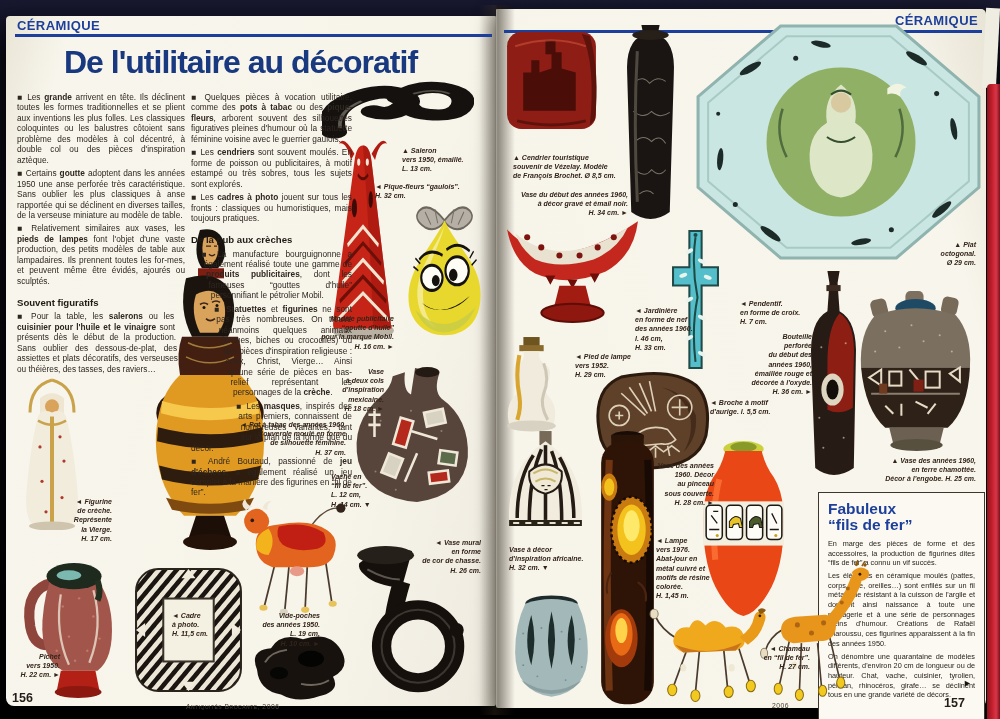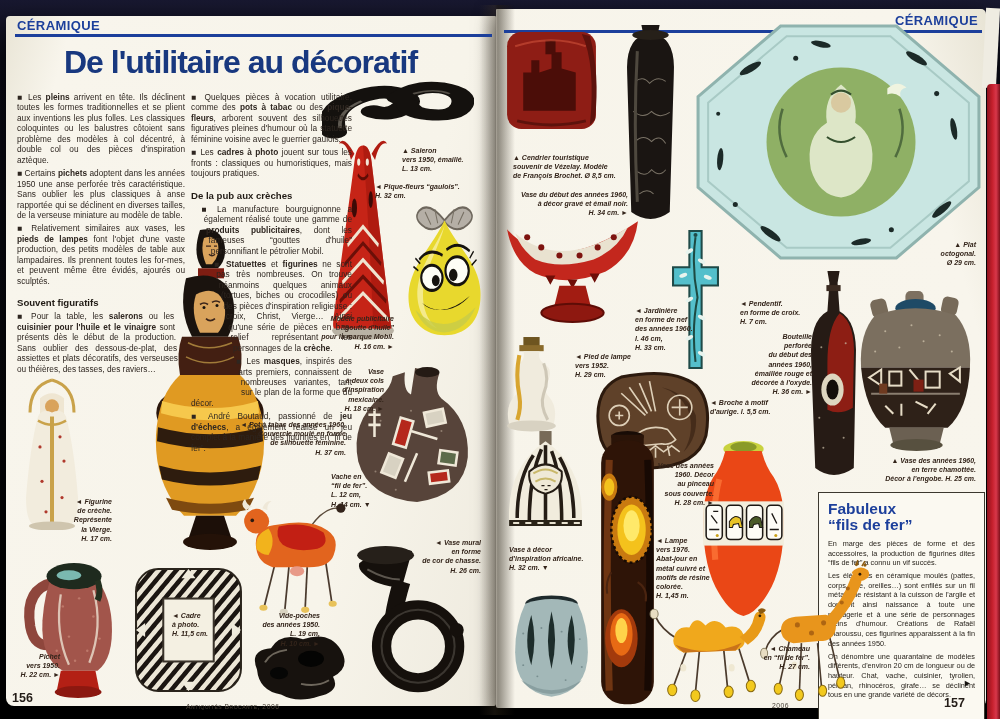--- a/index.html
+++ b/index.html
@@ -570,30 +570,31 @@
         <circle cx="46" cy="66" r="2.5"></circle>
           <circle cx="60" cy="74" r="2.5"></circle>
           <circle cx="72" cy="64" r="2.5"></circle>
         <circle cx="90" cy="44" r="2"></circle>
           <circle cx="96" cy="30" r="2"></circle>
       </g>
     </svg>
   </div>
 
   <div class="bodycol" style="left:17px;top:92px;width:168px;">
-    <p>■ Les <b>pleins</b> arrivent en tête. Ils déclinent toutes les formes traditionnelles et se plient aux inventions les plus folles. Les classiques coloquintes ou les balustres côtoient sans problème des modèles à col décentré, à double col ou des pièces d'inspiration aztèque.</p>
-    <p>■ Certains <b>pichets</b> adoptent dans les années 1950 une anse perforée très caractéristique. Sans oublier les plus classiques à anse rapportée qui se déclinent en diverses tailles, de la verseuse miniature au modèle de table.</p>
+    <p>■ Les <b>grande</b> arrivent en tête. Ils déclinent toutes les formes traditionnelles et se plient aux inventions les plus folles. Les classiques coloquintes ou les balustres côtoient sans problème des modèles à col décentré, à double col ou des pièces d'inspiration aztèque.</p>
+    <p>■ Certains <b>goutte</b> adoptent dans les années 1950 une anse perforée très caractéristique. Sans oublier les plus classiques à anse rapportée qui se déclinent en diverses tailles, de la verseuse miniature au modèle de table.</p>
     <p>■ Relativement similaires aux vases, les <b>pieds de lampes</b> font l'objet d'une vaste production, des petits modèles de table aux lampadaires. Ils prennent toutes les for-mes, et peuvent même être évidés, ajourés ou sculptés.</p>
     <div class="subhead">Souvent figuratifs</div>
     <div class="wrap-r"></div>
     <p>■ Pour la table, les <b>salerons</b> ou les <b>cuisinier pour l'huile et le vinaigre</b> sont présents dès le début de la production. Sans oublier des dessous-de-plat, des assiettes et plats décoratifs, des verseuses ou théières, des tasses, des raviers…</p>
   </div>
 
   <div class="bodycol" style="left:191px;top:92px;width:161px;">
     <p>■ Quelques pièces à vocation utilitaire, comme des <b>pots à tabac</b> ou des <b>pique-fleurs</b>, arborent souvent des silhouettes figuratives pleines d'humour où la statuette féminine voisine avec le guerrier gaulois.</p>
+    <p>■ Les <b>cendriers</b> sont souvent moulés. En forme de poisson ou publicitaires, à motif estampé ou très sobres, tous les sujets sont explorés.</p>
     <p>■ Les <b>cadres à photo</b> jouent sur tous les fronts : classiques ou humoristiques, mais toujours pratiques.</p>
     <div class="subhead">De la pub aux crèches</div>
     <div class="wrap-l"></div>
     <p>■ La manufacture bourguignonne a également réalisé toute une gamme de <b>produits publicitaires</b>, dont les fameuses “gouttes d'huile” personnifiant le pétrolier Mobil.</p>
     <p>■ <b>Statuettes</b> et <b>figurines</b> ne sont pas très nombreuses. On trouve néanmoins quelques animaux (tortues, biches ou crocodiles) ou des pièces d'inspiration religieuse : croix, Christ, Vierge… Ainsi qu'une série de pièces en bas-relief représentant les personnages de la <b>crèche</b>.</p>
     <p>■ Les <b>masques</b>, inspirés des arts premiers, connaissent de nombreuses variantes, tant sur le plan de la forme que du décor.</p>
     <p>■ André Boutaud, passionné de <b>jeu d'échecs</b>, a également réalisé un jeu complet à la manière des figurines en “fil de fer”.</p>
   </div>
 
   <div class="cap" style="left:402px;top:146px;width:62px;">▲ Saleron

